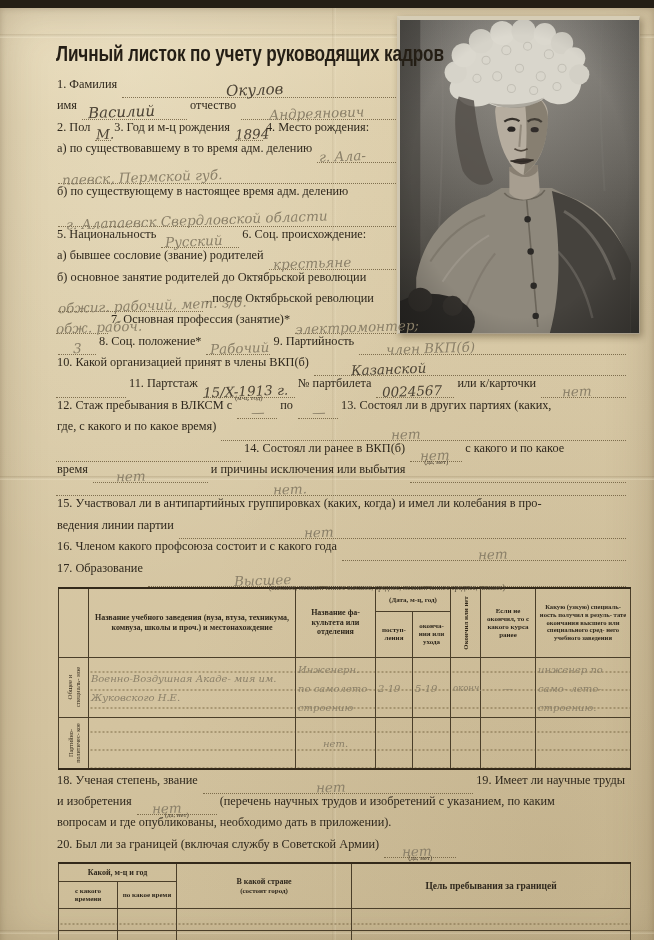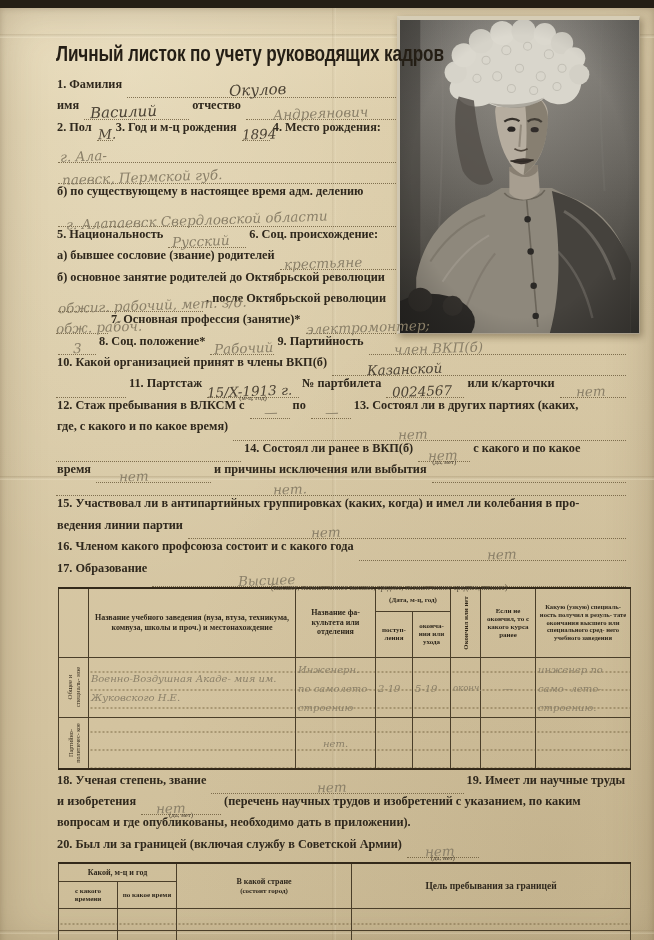--- a/index.html
+++ b/index.html
@@ -20,21 +20,21 @@
   .cv1{top:0;bottom:0;left:332px;width:4px;background:linear-gradient(to right,rgba(110,90,55,.10),rgba(255,248,224,.16));}
 
   .content{position:absolute;left:56px;top:34px;right:26px;}
   .title{
     font-family:"Liberation Sans","DejaVu Sans",sans-serif;font-weight:bold;
     font-size:21.5px;color:#241e15;letter-spacing:-.2px;white-space:nowrap;
     transform:scaleX(.80);transform-origin:left center;height:30px;
   }
   .narrow{width:342px;}
   .line{display:flex;align-items:baseline;height:21.4px;white-space:nowrap;font-size:12.3px;}
-  .p{flex:0 0 auto;padding:0 3px 0 1px;font-weight:bold;}
+  .p{flex:0 0 auto;padding:0 3px 0 1px;}
   .dot{flex:1 1 auto;position:relative;height:14px;align-self:flex-end;
        border-bottom:1px dotted rgba(104,88,56,.8);margin:0 2px;min-width:8px;}
   .hw{font-family:"DejaVu Serif",serif;font-style:italic;color:#4c4335;
       font-size:13.5px;display:inline-block;white-space:nowrap;transform:rotate(-2deg);}
   .dot>.hw{position:absolute;left:8px;bottom:-2px;}
   .hw.f{color:#8b8069;}
   .hw.big{font-size:15px;}
   .sub{position:absolute;top:100%;left:0;right:0;margin-top:-3px;text-align:center;
        font-size:6.8px;color:#4a4133;font-style:normal;white-space:nowrap;}
   .gap6{height:5px;}
@@ -192,20 +192,21 @@
         <span class="dot" style="flex:0 0 16px;">
             <span class="hw" style="left:1px;">М.</span>
           </span>
         <span class="p">3. Год и м-ц рождения</span>
         <span class="dot" style="flex:0 0 28px;">
             <span class="hw" style="left:0;">1894</span>
           </span>
         <span class="p">4. Место рождения:</span>
       </div>
       <div class="line">
+        <span class="p">а) по существовавшему в то время адм. делению</span>
         <span class="dot">
             <span class="hw f" style="left:2px;">г. Ала-</span>
           </span>
       </div>
       <div class="line">
         <span class="dot">
             <span class="hw f" style="left:4px;">паевск, Пермской губ.</span>
           </span>
       </div>
       <div class="line">

